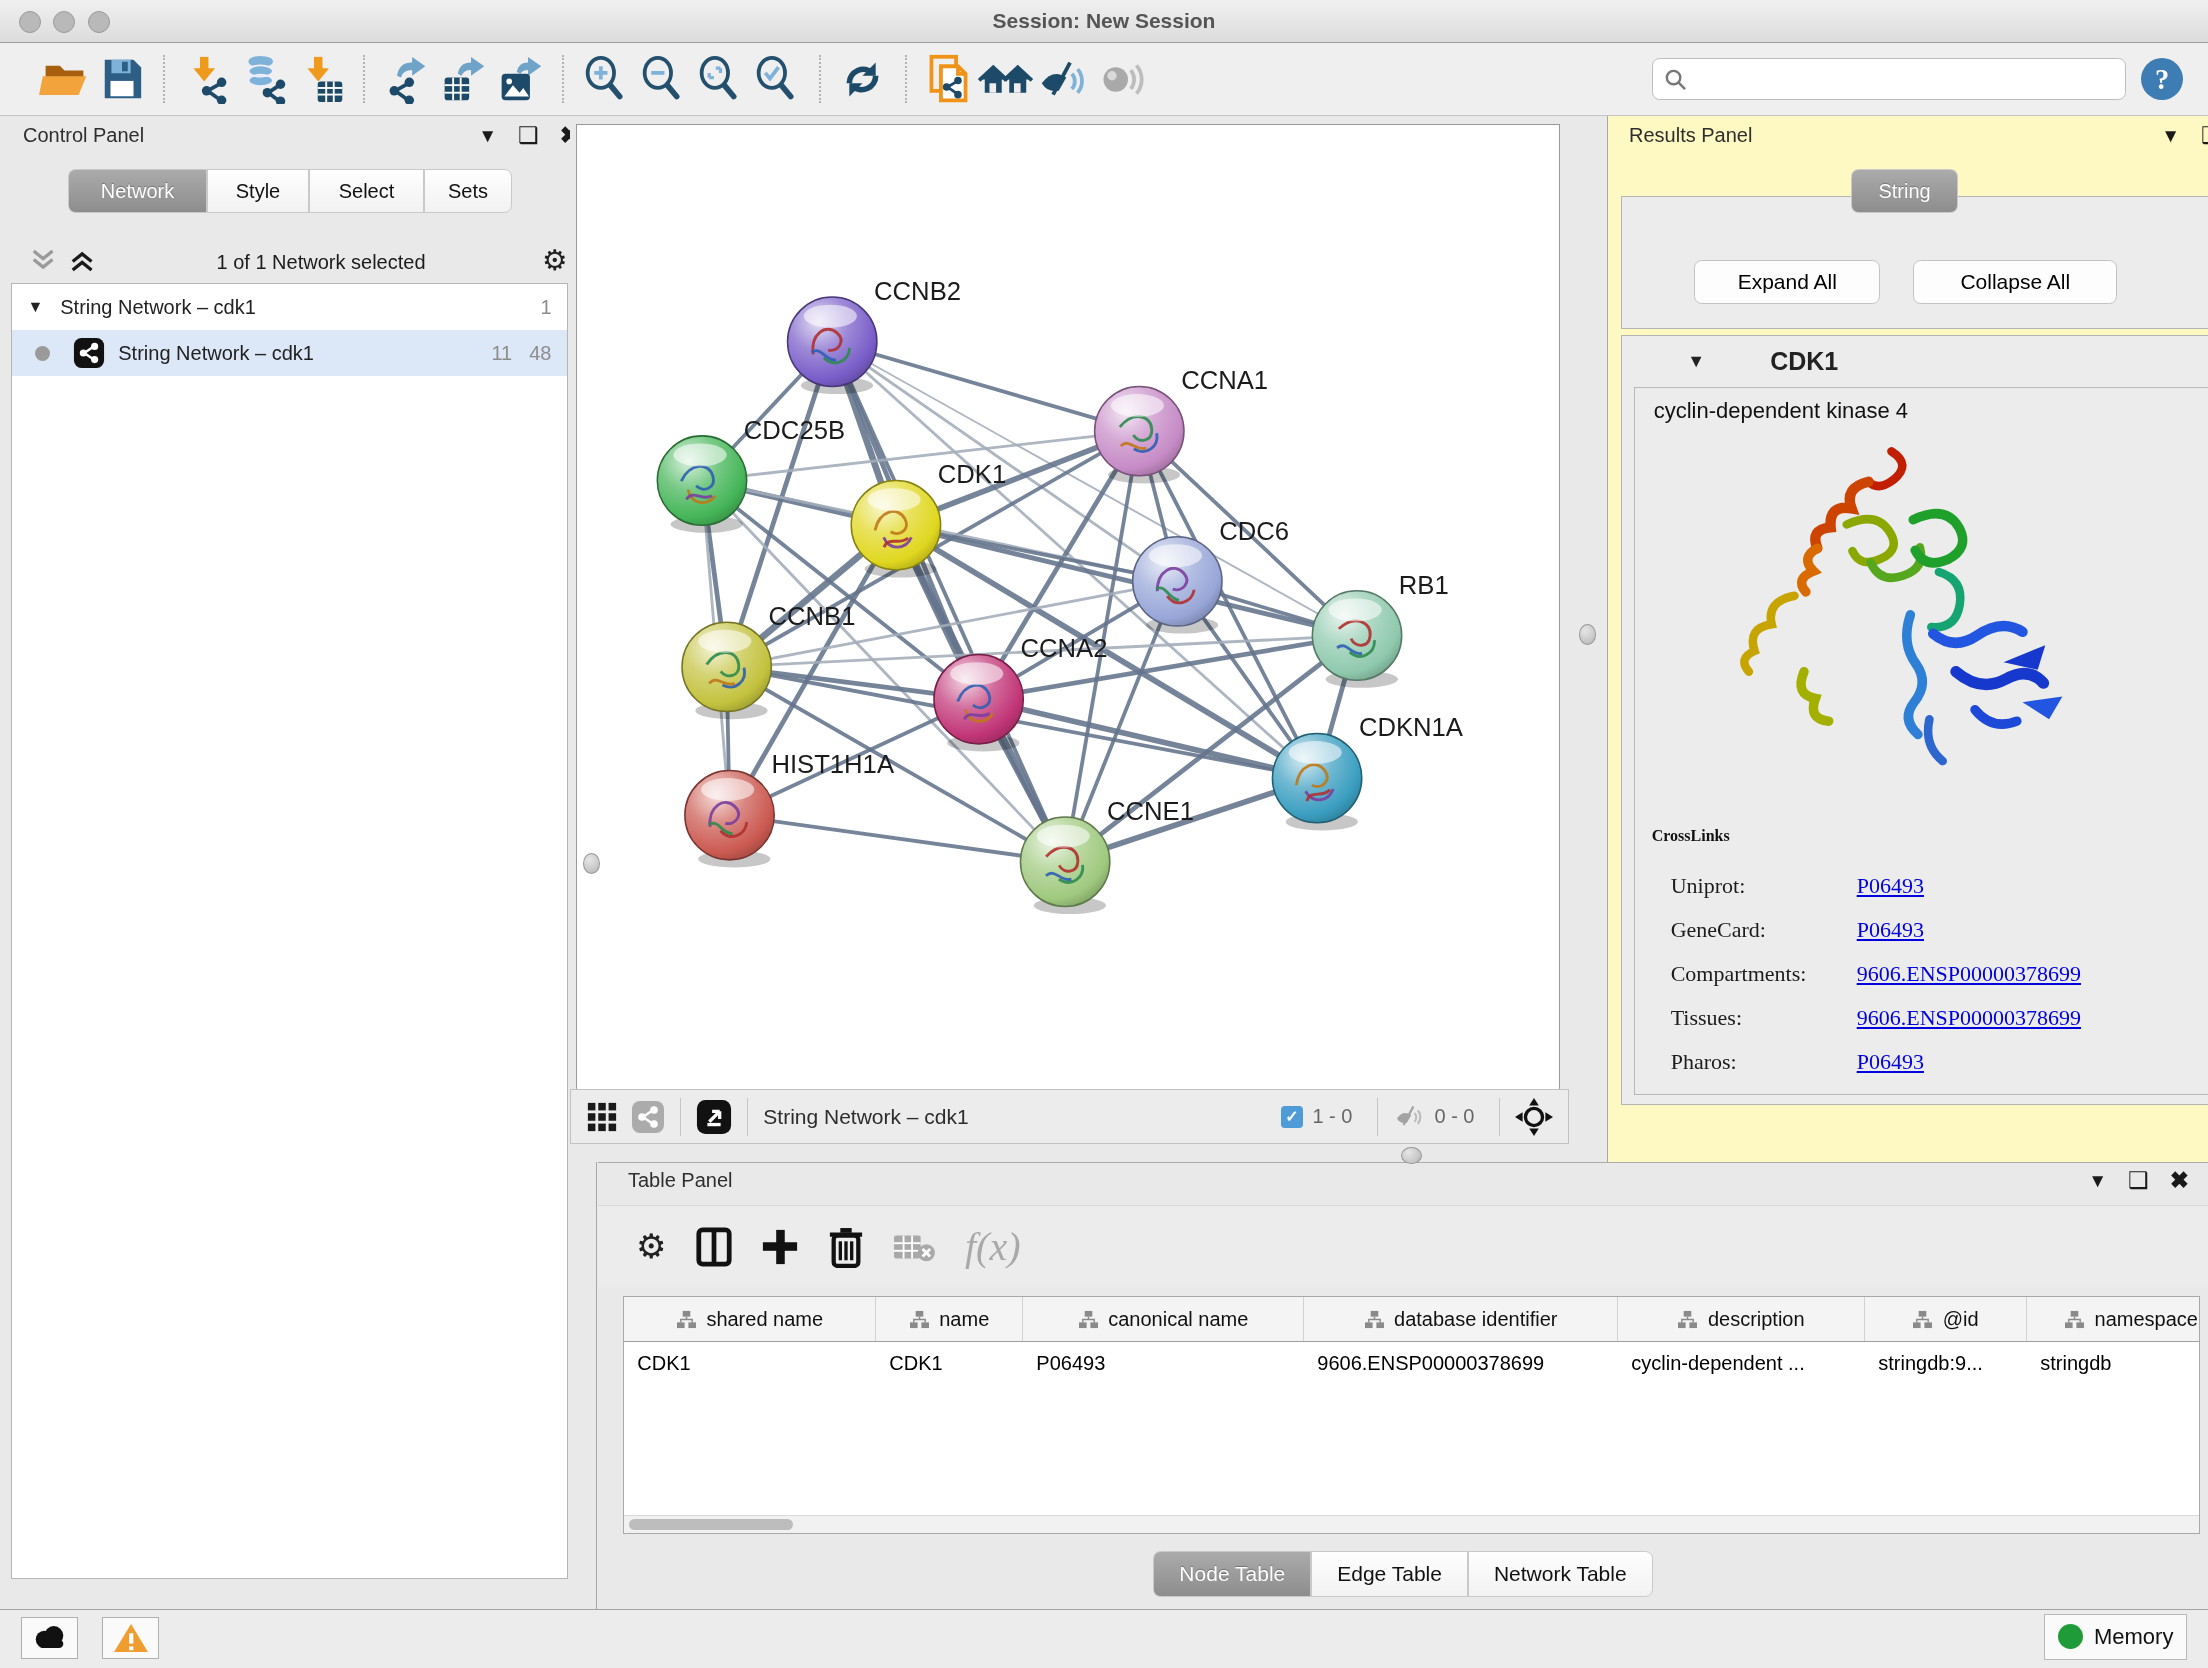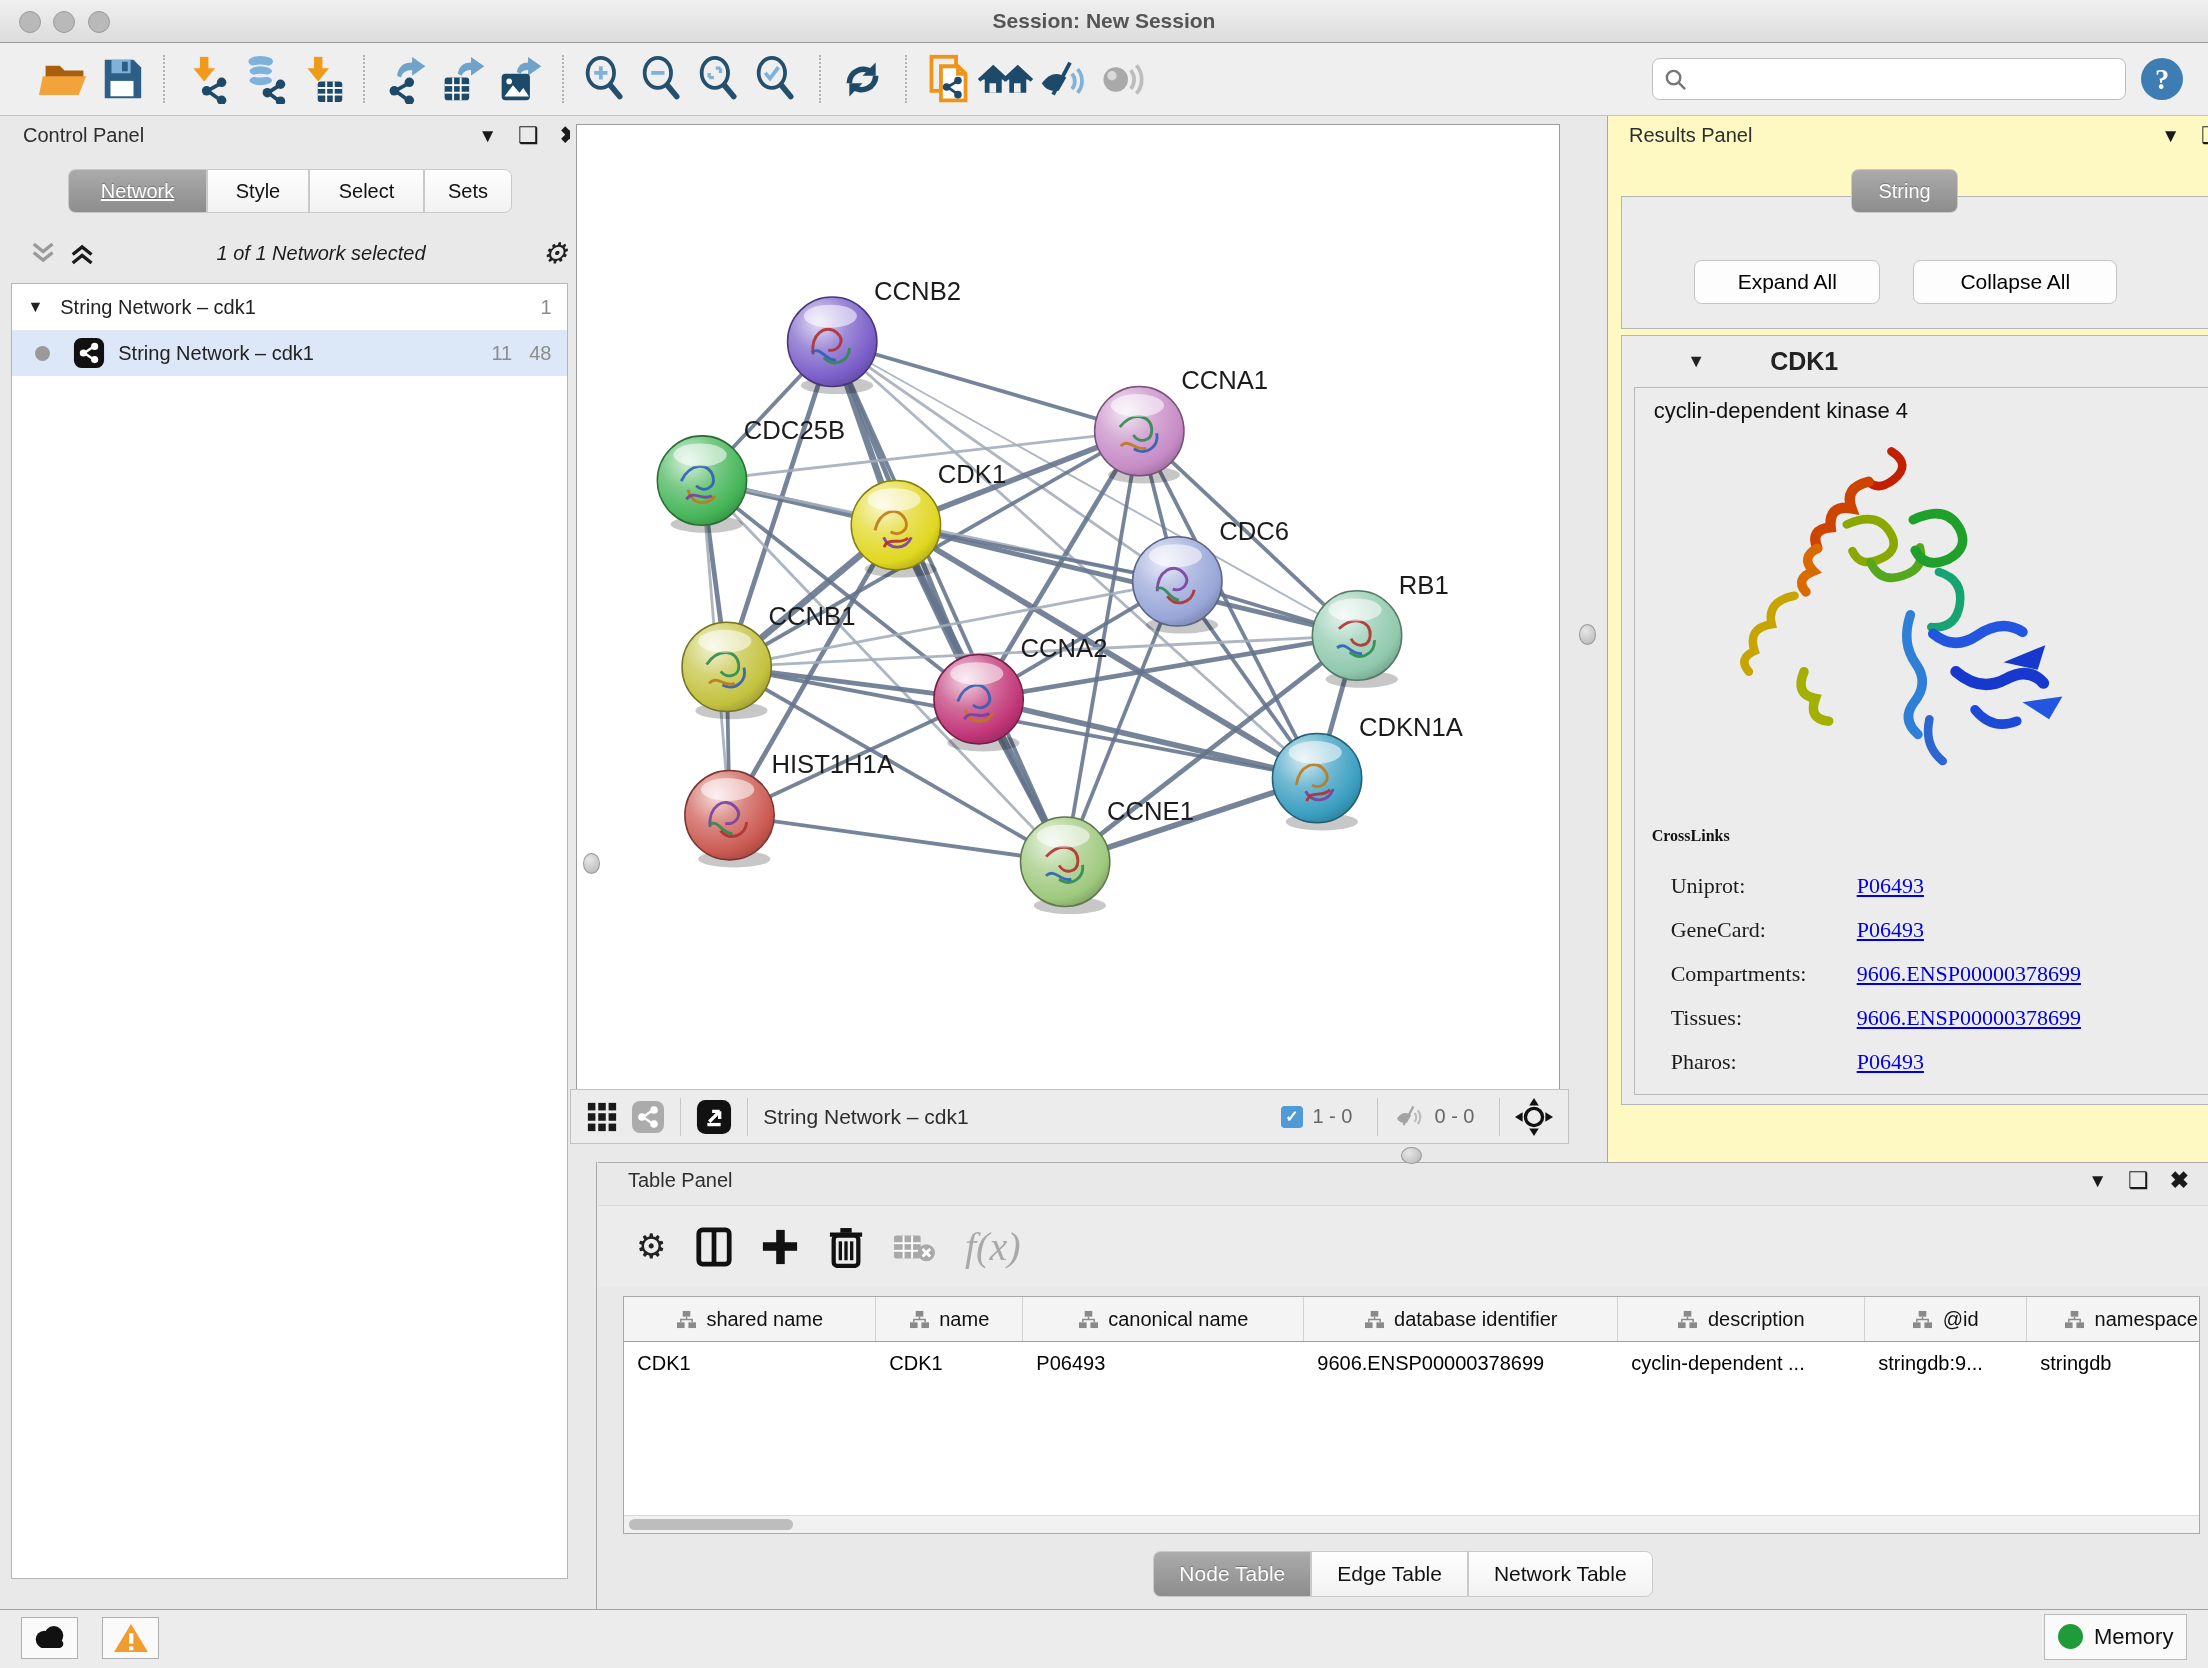--- a/index.html
+++ b/index.html
@@ -27,23 +27,23 @@
   .panel-icons{display:flex;align-items:center;gap:21px;color:#1a1a1a;}
   .pi{font-size:19px;line-height:19px;}
   .tab{height:44px;display:flex;align-items:center;justify-content:center;font-size:20px;
     background:linear-gradient(#fefefe,#f2f2f2);border:1px solid #c9c9c9;color:#111;box-sizing:border-box;}
   .tab.sel{background:linear-gradient(#ababab,#8d8d8d);color:#fff;text-shadow:0 -1px 1px rgba(0,0,0,.3);}
   
   .control-panel{position:absolute;left:0;top:116px;width:597px;height:1493px;background:#e9e9e9;
     border-right:1px solid #a8a8a8;box-sizing:border-box;}
   .cp-head{position:absolute;left:23px;right:17px;top:7.6px;display:flex;justify-content:space-between;align-items:center;}
   .cp-tabs{position:absolute;left:68px;top:53px;display:flex;}
-  .cp-tabs .tab:first-child{border-radius:7.6px 0 0 7.6px;text-decoration:underline;}
+  .cp-tabs .tab:first-child{border-radius:7.6px 0 0 7.6px;}
   .cp-tabs .tab:last-child{border-radius:0 7.6px 7.6px 0;}
-  .netlist-head{position:absolute;left:28.5px;right:28.5px;top:116px;height:42px;display:flex;align-items:center;font-style:italic;}
+  .netlist-head{position:absolute;left:28.5px;right:28.5px;top:116px;height:42px;display:flex;align-items:flex-end;}
   .netlist-title{flex:1;text-align:center;font-size:20px;color:#1c1c1c;}
   .net-list{position:absolute;left:11.4px;right:28.5px;top:167px;bottom:30px;background:#fff;
     border:1.9px solid #b5b5b5;overflow:hidden;}
   .net-row{height:46px;display:flex;align-items:center;font-size:20px;padding:0 15px;}
   .net-row.sel{background:#dce7f7;}
   .net-count{color:#8d8d8d;margin-left:17px;}
   
   .center-panel{position:absolute;left:570px;top:116px;width:1009px;height:1046px;background:#e9e9e9;}
   .net-canvas{position:absolute;left:5.7px;top:7.6px;width:982px;height:964px;background:#fff;border:1px solid #9c9c9c;}
   .view-bar{position:absolute;left:0px;top:973px;width:999px;height:55px;background:#ececec;

